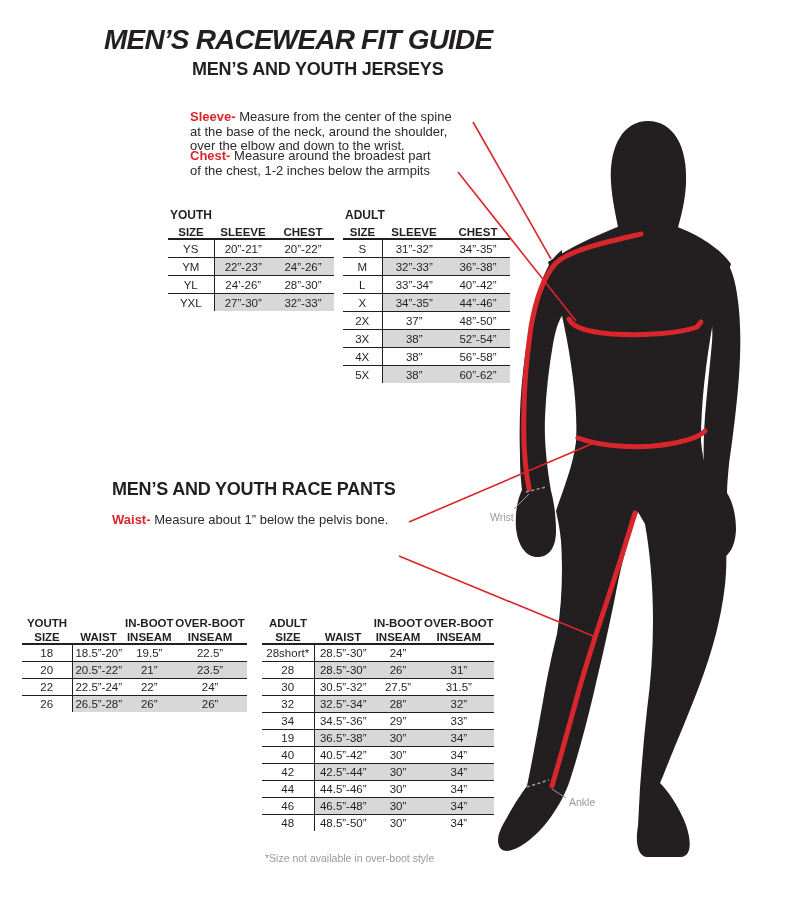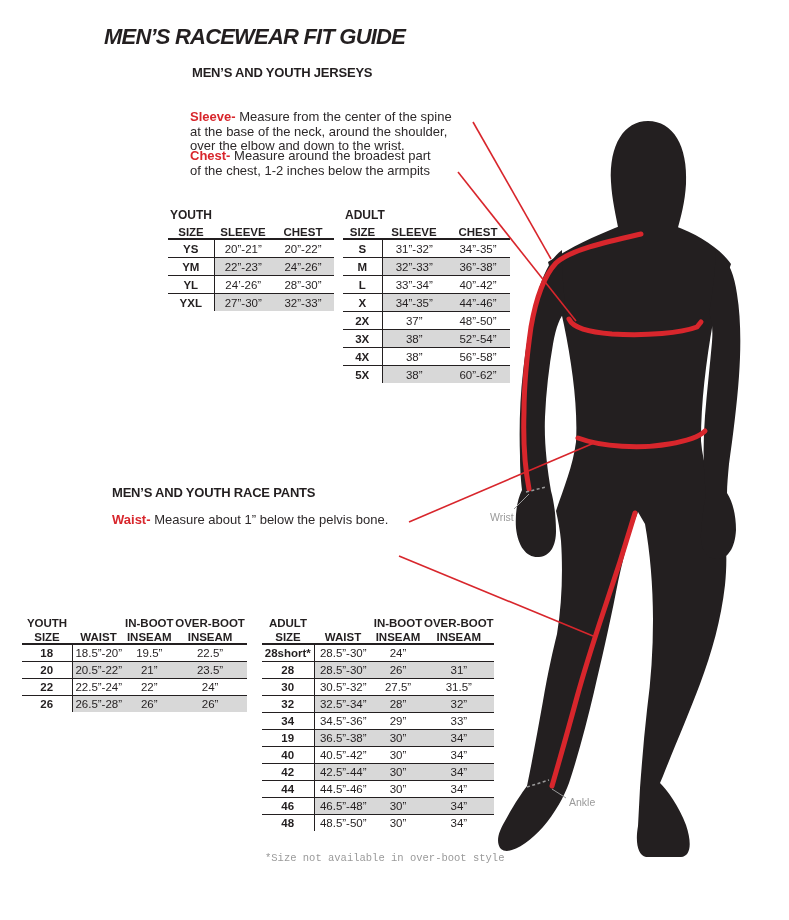--- a/index.html
+++ b/index.html
@@ -1,38 +1,38 @@
 <!DOCTYPE html>
 <html><head>
 <meta charset="utf-8">
 <style>
   html,body{margin:0;padding:0;background:#fff;}
   .page{position:relative;width:789px;height:920px;background:#fff;overflow:hidden;
         font-family:"Liberation Sans","DejaVu Sans",sans-serif;color:#231f20;}
   .pos{position:absolute;}
 
-  .title{font-size:22px;font-weight:bold;font-style:italic;letter-spacing:-0.8px;color:#231f20;white-space:nowrap;}
-  .sec-head{font-size:13px;font-weight:bold;letter-spacing:-0.2px;color:#231f20;white-space:nowrap;margin-top:6px;}
+  .title{font-size:28px;font-weight:bold;font-style:italic;letter-spacing:-0.8px;color:#231f20;white-space:nowrap;}
+  .sec-head{font-size:18px;font-weight:bold;letter-spacing:-0.2px;color:#231f20;white-space:nowrap;}
   .desc{font-size:13px;line-height:14.5px;color:#2d292a;}
   .desc .line{white-space:nowrap;}
   .term{font-weight:bold;color:#d8262c;}
 
   .tbl-label{font-weight:bold;font-size:12px;padding-left:2px;margin-bottom:3px;color:#231f20;}
   table.fit-table{border-collapse:collapse;table-layout:fixed;}
   .fit-table th,.fit-table td{padding:0;text-align:center;font-size:11.5px;color:#231f20;white-space:nowrap;overflow:visible;}
   .fit-table thead th{font-weight:bold;vertical-align:bottom;padding-bottom:0;height:13px;}
   .fit-table thead tr.hdr-top th{padding-bottom:1px;}
   .fit-table thead tr.hdr-final th{border-bottom:2.5px solid #231f20;}
   .fit-table tbody td{height:17px;}
   .t-pants tbody td{height:16px;}
   .fit-table tbody tr+tr td{border-top:1.4px solid #231f20;}
-  .fit-table tbody td:first-child{font-weight:bold;border-right:1.4px solid #231f20;margin-top:16px;}
+  .fit-table tbody td:first-child{font-weight:normal;border-right:1.4px solid #231f20;margin-top:16px;}
   .fit-table tbody tr:nth-child(even) td:not(:first-child){background:#d8d8d8;}
 
-  .footnote{font-size:10.5px;color:#9a9a9a;white-space:nowrap;font-family:Liberation Mono, monospace;}
+  .footnote{font-size:10.5px;color:#9a9a9a;white-space:nowrap;}
 
   .figure-svg{position:absolute;left:0;top:0;pointer-events:none;}
   .g-label{font-family:"Liberation Sans","DejaVu Sans",sans-serif;font-size:10.5px;fill:#9a9a9a;}
 </style>
 </head>
 <body>
 
 <div class="page">
 
   <div class="pos title" style="left:104px;top:24px;">MEN’S RACEWEAR FIT GUIDE</div>

